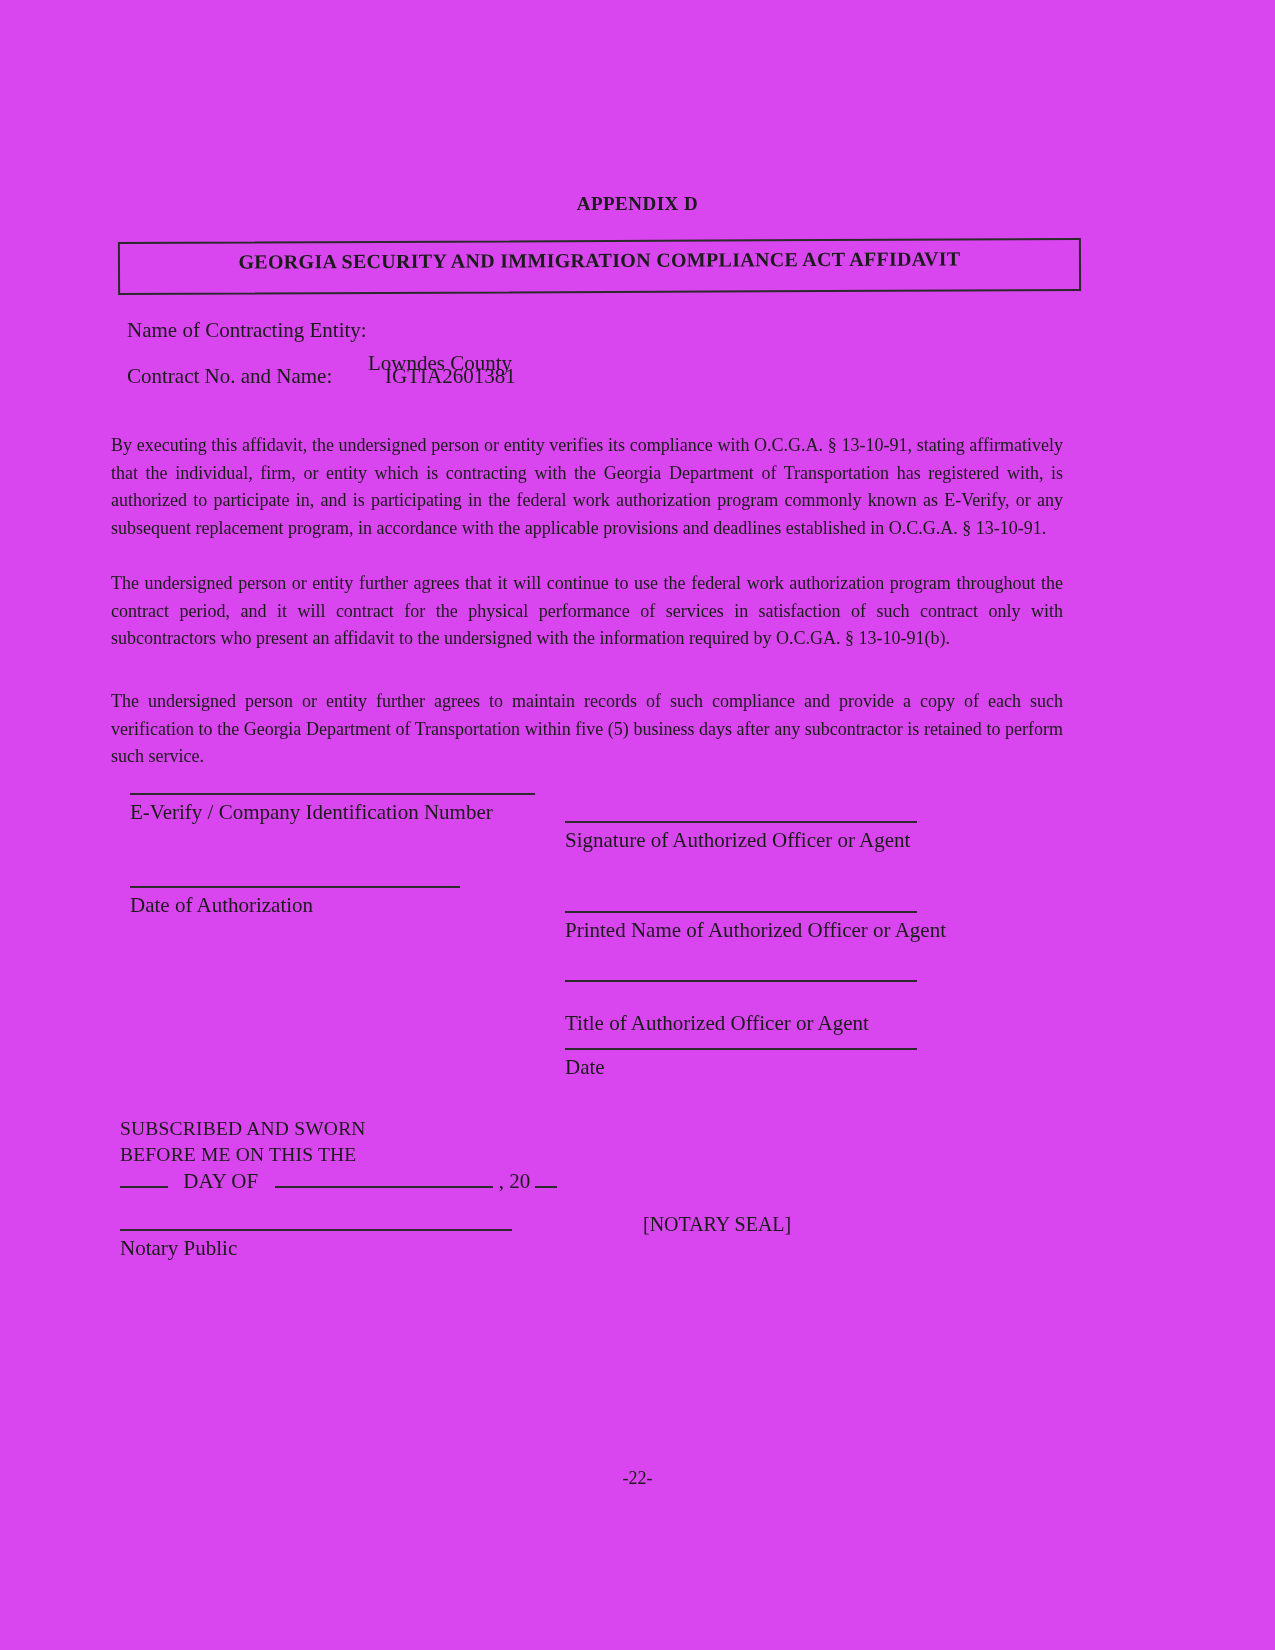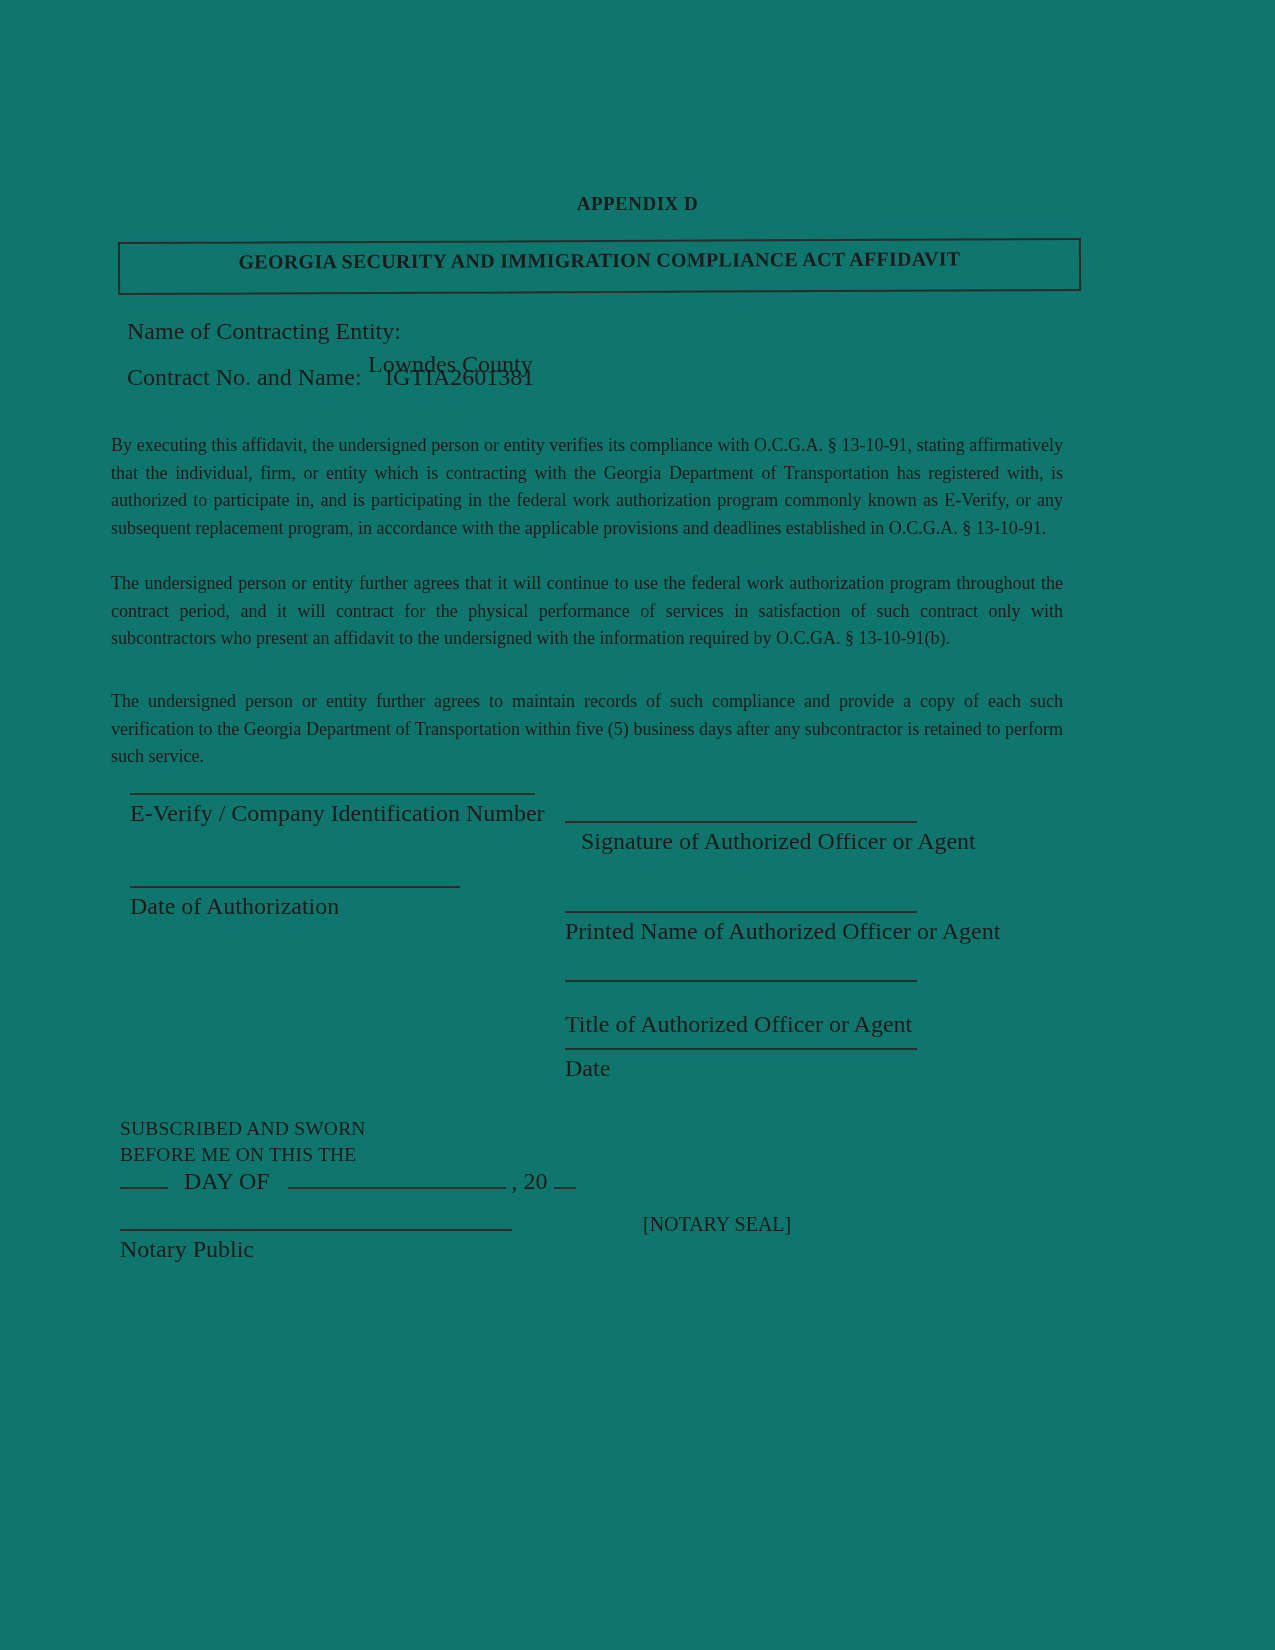--- a/index.html
+++ b/index.html
@@ -6,40 +6,40 @@
   html, body { background: #ffffff; }
   body {
     width: 1275px; height: 1650px;
     font-family: "Liberation Serif", "DejaVu Serif", serif;
     color: #1b1b1b;
     position: relative;
     overflow: hidden;
   }
   .page {
     position: absolute; inset: 0;
-    background: #0f766e;
+    background: #d946ef;
   }
   .abs { position: absolute; }
   .appendix-title {
     top: 193px; left: 0; width: 100%;
     text-align: center;
     font-weight: bold; font-size: 19px; letter-spacing: 0.5px;
   }
   .title-box {
     left: 118px; top: 240px; width: 963px; height: 53px;
     border: 2px solid #2a2a2a;
     transform: rotate(-0.25deg);
   }
   .title-box-label {
     padding-top: 7px;
     text-align: center;
     font-weight: bold; font-size: 20px; letter-spacing: 0.3px;
   }
   .field-label, .field-value, .sig-label, .misc-text {
-    font-size: 24px; white-space: nowrap;
+    font-size: 21px; white-space: nowrap;
   }
   .para {
     left: 111px; width: 952px;
     font-size: 18px; line-height: 27.5px;
     text-align: justify;
   }
   .sig-line {
     border-bottom: 2px solid #2b2b2b; height: 0;
   }
   .blank {
@@ -76,21 +76,21 @@
   <div class="abs para" style="top:432px;">By executing this affidavit, the undersigned person or entity verifies its compliance with O.C.G.A. § 13-10-91, stating affirmatively that the individual, firm, or entity which is contracting with the Georgia Department of Transportation has registered with, is authorized to participate in, and is participating in the federal work authorization program commonly known as E-Verify, or any subsequent replacement program, in accordance with the applicable provisions and deadlines established in O.C.G.A. § 13-10-91.</div>
 
   <div class="abs para" style="top:570px;">The undersigned person or entity further agrees that it will continue to use the federal work authorization program throughout the contract period, and it will contract for the physical performance of services in satisfaction of such contract only with subcontractors who present an affidavit to the undersigned with the information required by O.C.GA. § 13-10-91(b).</div>
 
   <div class="abs para" style="top:688px;">The undersigned person or entity further agrees to maintain records of such compliance and provide a copy of each such verification to the Georgia Department of Transportation within five (5) business days after any subcontractor is retained to perform such service.</div>
 
   <div class="abs sig-line" style="left:130px; top:793px; width:405px;"></div>
   <span class="abs sig-label" style="left:130px; top:800px;">E-Verify / Company Identification Number</span>
 
   <div class="abs sig-line" style="left:565px; top:821px; width:352px;"></div>
-  <span class="abs sig-label" style="left:565px; top:828px;margin-left:16px;">Signature of Authorized Officer or Agent</span>
+  <span class="abs sig-label" style="left:565px; top:828px;">Signature of Authorized Officer or Agent</span>
 
   <div class="abs sig-line" style="left:130px; top:886px; width:330px;"></div>
   <span class="abs sig-label" style="left:130px; top:893px;">Date of Authorization</span>
 
   <div class="abs sig-line" style="left:565px; top:911px; width:352px;"></div>
   <span class="abs sig-label" style="left:565px; top:918px;">Printed Name of Authorized Officer or Agent</span>
 
   <div class="abs sig-line" style="left:565px; top:980px; width:352px;"></div>
   <span class="abs sig-label" style="left:565px; top:1011px;text-align:center;">Title of Authorized Officer or Agent</span>
 
@@ -109,14 +109,15 @@
     <span>, 20</span>
     <span class="blank" style="width:22px;"></span>
   </div>
 
   <div class="abs sig-line" style="left:120px; top:1229px; width:392px;"></div>
   <span class="abs sig-label" style="left:120px; top:1236px;">Notary Public</span>
 
   <span class="abs misc-text" style="left:643px; top:1213px; font-size:20px;">[NOTARY SEAL]</span>
 
 
+  <div class="abs page-number">-22-</div>
 
 </div>
 
 </body></html>

